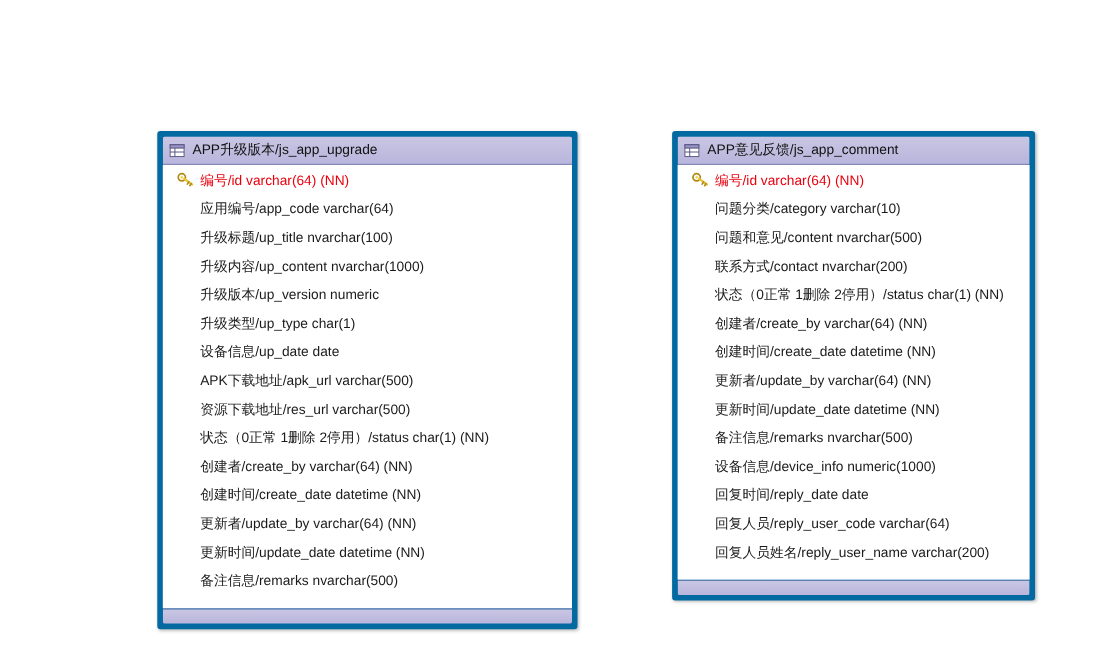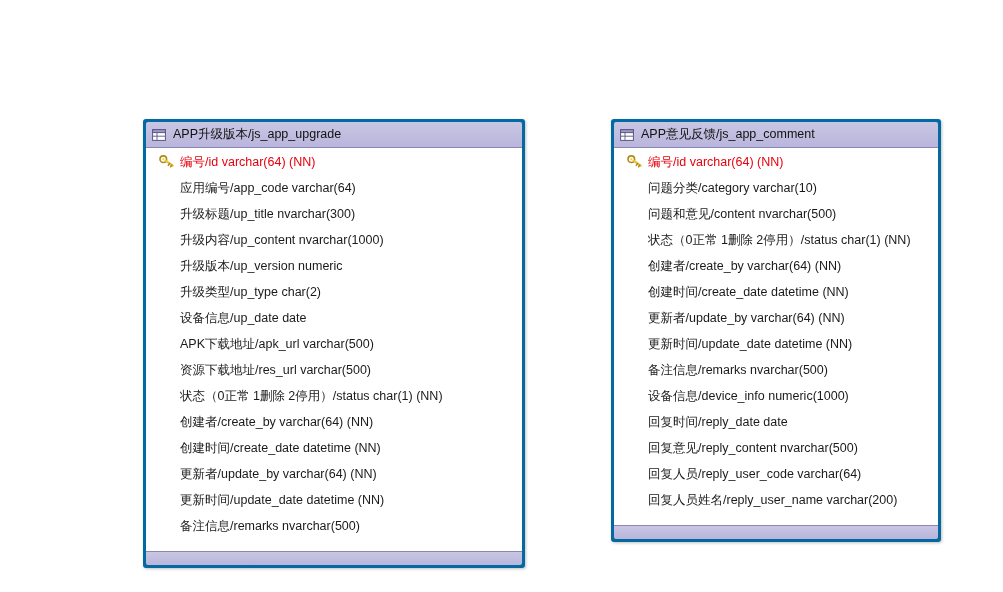--- a/index.html
+++ b/index.html
@@ -16,21 +16,21 @@
   }
   .canvas {
     position: absolute;
     left: 0; top: 0;
     width: 1003px;
     height: 592px;
   }
   .entity {
     position: absolute;
     background: #0369a1;
-    border: 3px solid #0369a1;
+    border: 5px solid #0369a1;
     border-radius: 3px;
     box-shadow: 1px 1px 3px rgba(0,0,0,0.25);
     box-sizing: border-box;
   }
   .entity-header {
     display: flex;
     align-items: center;
     height: 26px;
     background: linear-gradient(to bottom, #c9c6e4 0%, #b9b5dc 100%);
     border-bottom: 1px solid #8a86b8;
@@ -119,33 +119,33 @@
             </svg>
           </span>
           <span class="attr-label pk">编号/id varchar(64) (NN)</span>
         </div>
         <div class="attr-row">
           <span class="key-cell"></span>
           <span class="attr-label">应用编号/app_code varchar(64)</span>
         </div>
         <div class="attr-row">
           <span class="key-cell"></span>
-          <span class="attr-label">升级标题/up_title nvarchar(300)</span>
+          <span class="attr-label">升级标题/up_title nvarchar(100)</span>
         </div>
         <div class="attr-row">
           <span class="key-cell"></span>
           <span class="attr-label">升级内容/up_content nvarchar(1000)</span>
         </div>
         <div class="attr-row">
           <span class="key-cell"></span>
           <span class="attr-label">升级版本/up_version numeric</span>
         </div>
         <div class="attr-row">
           <span class="key-cell"></span>
-          <span class="attr-label">升级类型/up_type char(2)</span>
+          <span class="attr-label">升级类型/up_type char(1)</span>
         </div>
         <div class="attr-row">
           <span class="key-cell"></span>
           <span class="attr-label">设备信息/up_date date</span>
         </div>
         <div class="attr-row">
           <span class="key-cell"></span>
           <span class="attr-label">APK下载地址/apk_url varchar(500)</span>
         </div>
         <div class="attr-row">
@@ -207,20 +207,24 @@
         <div class="attr-row">
           <span class="key-cell"></span>
           <span class="attr-label">问题分类/category varchar(10)</span>
         </div>
         <div class="attr-row">
           <span class="key-cell"></span>
           <span class="attr-label">问题和意见/content nvarchar(500)</span>
         </div>
         <div class="attr-row">
           <span class="key-cell"></span>
+          <span class="attr-label">联系方式/contact nvarchar(200)</span>
+        </div>
+        <div class="attr-row">
+          <span class="key-cell"></span>
           <span class="attr-label">状态（0正常 1删除 2停用）/status char(1) (NN)</span>
         </div>
         <div class="attr-row">
           <span class="key-cell"></span>
           <span class="attr-label">创建者/create_by varchar(64) (NN)</span>
         </div>
         <div class="attr-row">
           <span class="key-cell"></span>
           <span class="attr-label">创建时间/create_date datetime (NN)</span>
         </div>
@@ -236,24 +240,20 @@
           <span class="key-cell"></span>
           <span class="attr-label">备注信息/remarks nvarchar(500)</span>
         </div>
         <div class="attr-row">
           <span class="key-cell"></span>
           <span class="attr-label">设备信息/device_info numeric(1000)</span>
         </div>
         <div class="attr-row">
           <span class="key-cell"></span>
           <span class="attr-label">回复时间/reply_date date</span>
-        </div>
-        <div class="attr-row">
-          <span class="key-cell"></span>
-          <span class="attr-label">回复意见/reply_content nvarchar(500)</span>
         </div>
         <div class="attr-row">
           <span class="key-cell"></span>
           <span class="attr-label">回复人员/reply_user_code varchar(64)</span>
         </div>
         <div class="attr-row">
           <span class="key-cell"></span>
           <span class="attr-label">回复人员姓名/reply_user_name varchar(200)</span>
         </div>
       </div>

